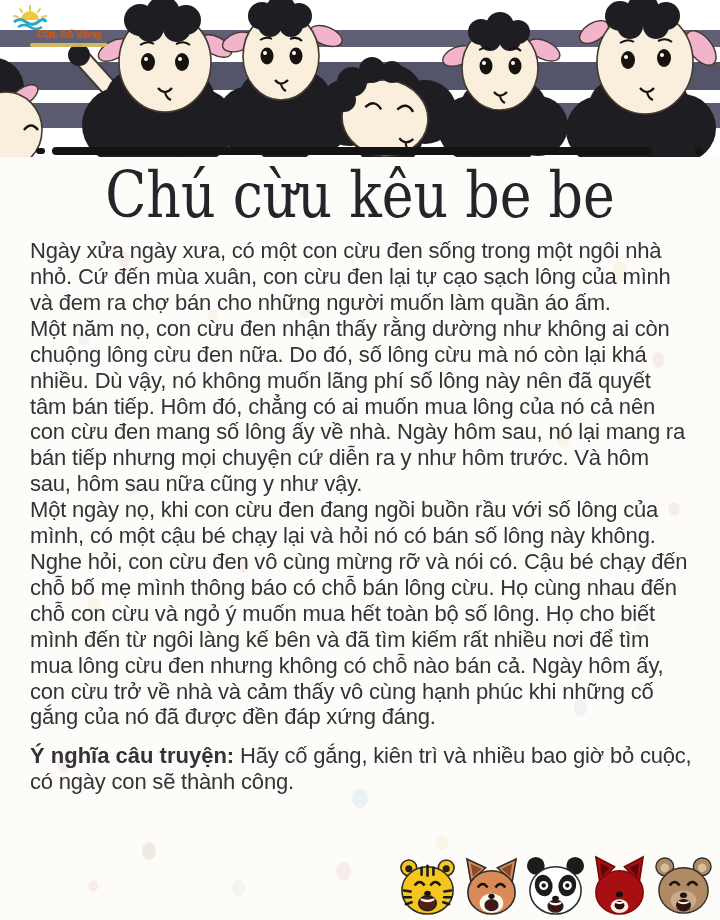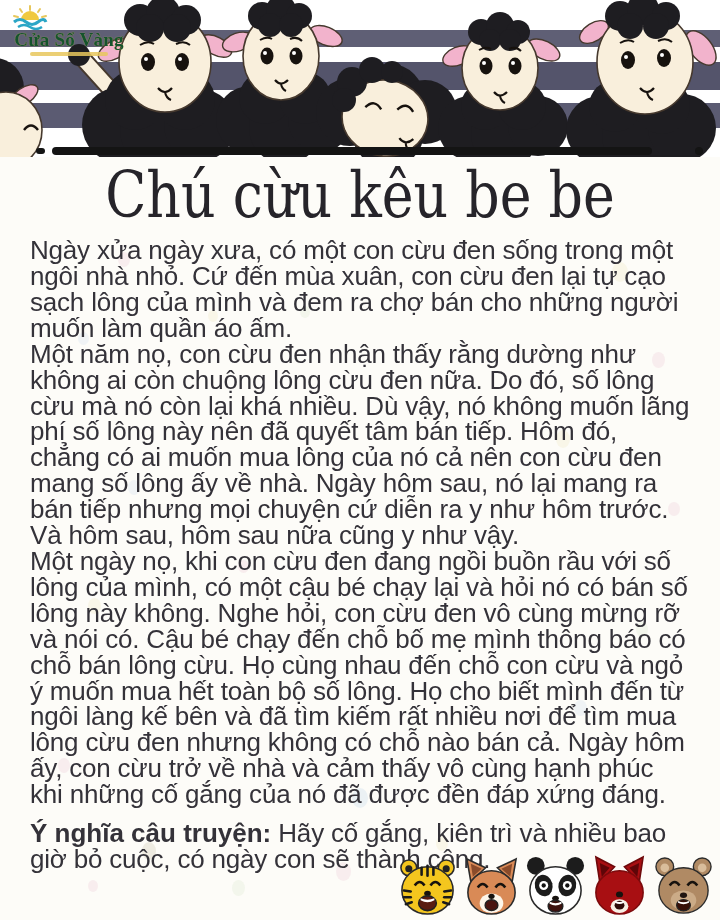--- a/index.html
+++ b/index.html
@@ -5,35 +5,35 @@
   html,body{margin:0;padding:0;background:#e9e9e9;}
   .page{
     position:relative;width:720px;height:920px;margin:0 auto;
     background:#fdfcf8;overflow:hidden;
     font-family:"Liberation Sans","DejaVu Sans",sans-serif;
   }
   
   .header{position:relative;height:157px;background:#ffffff;}
   .header svg{display:block;}
   .logo{position:absolute;top:4px;left:10px;width:118px;text-align:center;z-index:3;}
-  .logo-name{font-weight:bold;color:#14532d;font-size:19px;letter-spacing:.2px;
-             text-shadow:0 0 1px rgba(231,199,93,.8);line-height:1;font-family:Liberation Serif, serif;}
+  .logo-name{font-weight:bold;color:#c2410c;font-size:10px;letter-spacing:.2px;
+             text-shadow:0 0 1px rgba(231,199,93,.8);line-height:1;}
   .logo-tag{height:4px;width:78px;background:#e7c75d;border-radius:2px;margin:3px auto 0;opacity:.85;}
   
   .title{
     font-family:"DejaVu Serif","Liberation Serif",serif;
     font-size:64px;font-weight:500;color:#26242a;text-align:center;
     margin:4px 0 8px;line-height:1.08;
     transform:scaleX(.84);transform-origin:50% 50%;
     position:relative;z-index:2;white-space:nowrap;
   }
   
   .story{
     position:relative;z-index:2;padding:0 28px 0 30px;
-    font-size:26px;line-height:25.9px;color:#343239;letter-spacing:-.2px;
+    font-size:22px;line-height:25.9px;color:#343239;letter-spacing:-.2px;
   }
   .story p{margin:0;}
   .moral{margin-top:13px !important;}
   .moral b{letter-spacing:0;}
   
   .animals{position:absolute;right:5px;bottom:2px;display:flex;gap:1px;z-index:3;}
   .animals svg{width:63px;height:63px;display:block;}
   
   .dot{position:absolute;border-radius:50%;z-index:1;opacity:.45;}
   .d1 {left:118px;top:252px;width:12px;height:15px;background:#f2dbe2;}

